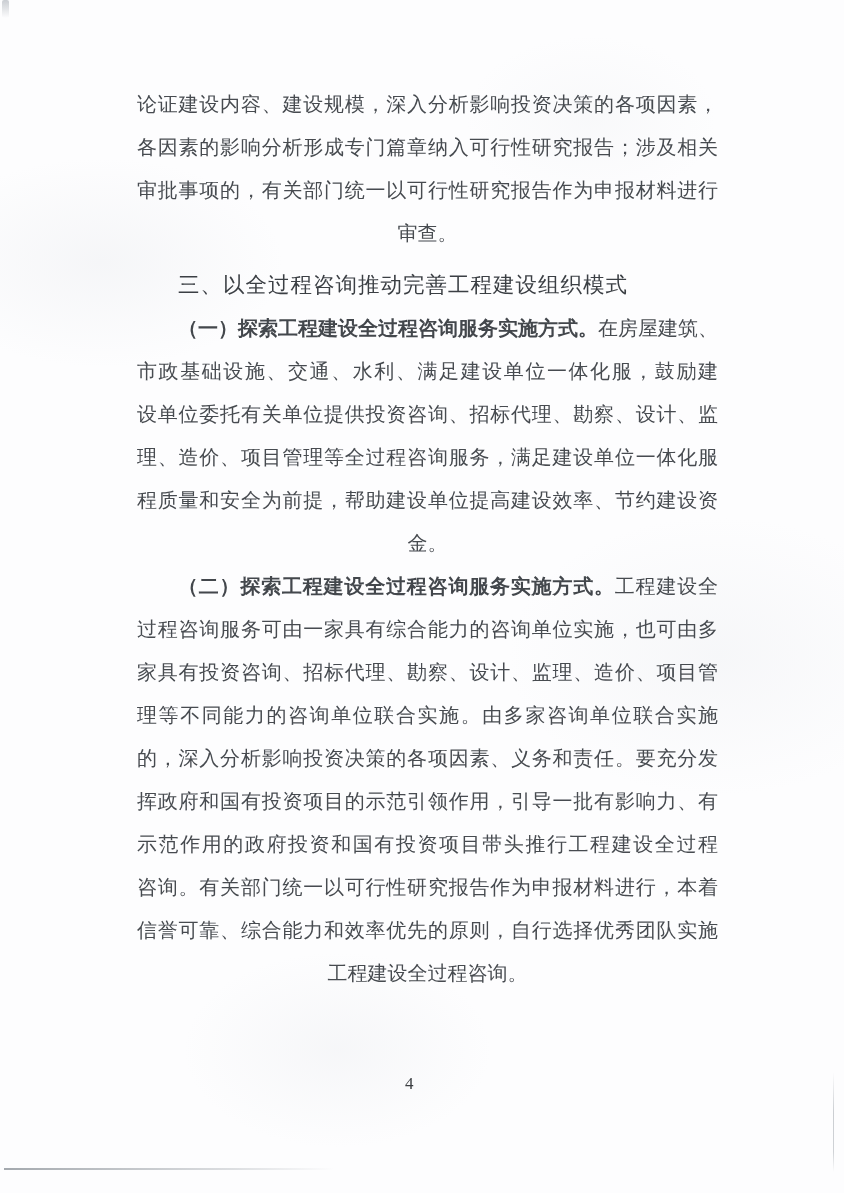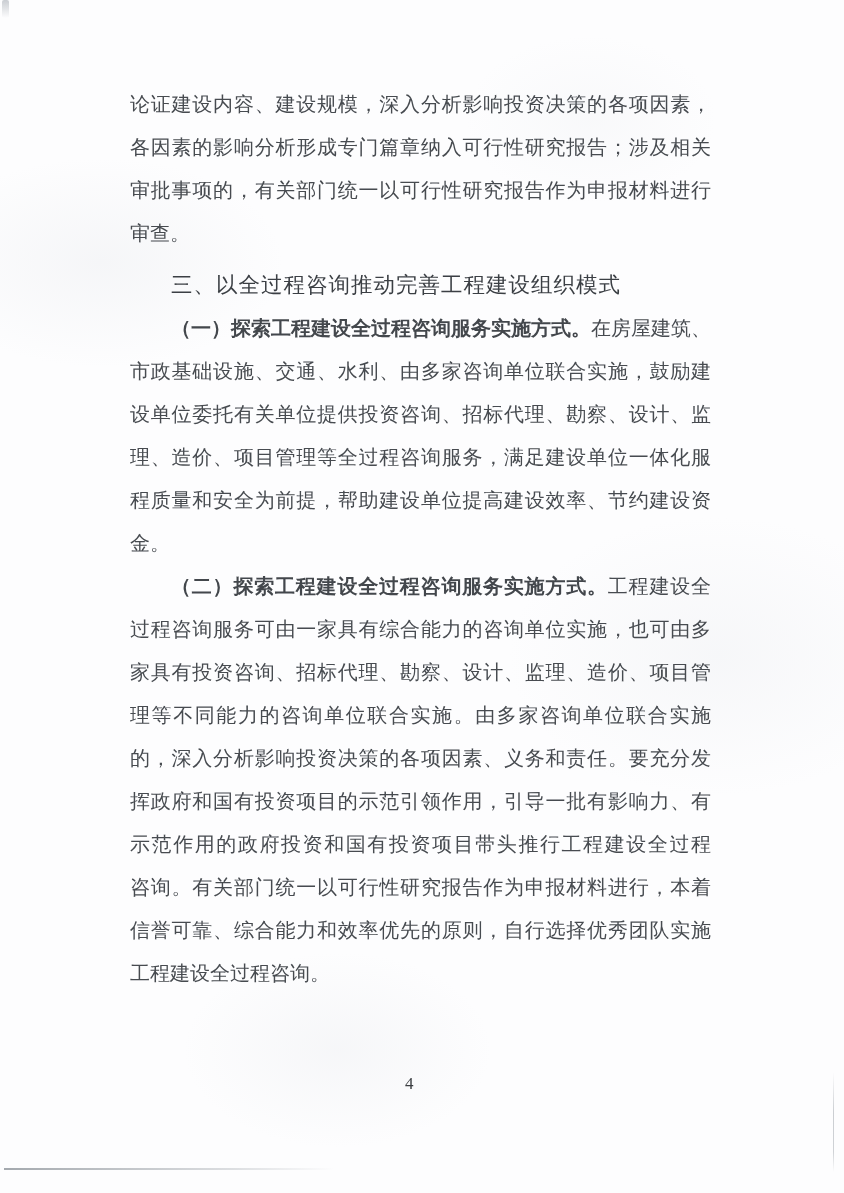--- a/index.html
+++ b/index.html
@@ -16,38 +16,38 @@
     
     background-image:
       radial-gradient(ellipse 260px 150px at 12% 22%, rgba(210,214,220,0.18), transparent 70%),
       radial-gradient(ellipse 300px 200px at 85% 55%, rgba(206,211,218,0.14), transparent 70%),
       radial-gradient(ellipse 220px 140px at 40% 88%, rgba(210,214,220,0.16), transparent 70%),
       radial-gradient(ellipse 180px 120px at 70% 10%, rgba(214,218,224,0.12), transparent 70%);
     font-family: "Liberation Serif", "DejaVu Serif", serif;
   }
   .doc-body {
     position: absolute;
-    left: 130px;
+    left: 137px;
     top: 83px;
     width: 581px;
   }
   .line {
     height: 43px;
     line-height: 43px;
     font-size: 20px;
     color: #474b50;
     overflow: hidden;
   }
   .line.justify {
     text-align: justify;
     text-align-last: justify;
     text-justify: inter-character;
   }
   .line.short {
-    text-align: left;
+    text-align: center;
   }
   .line.para-start {
     padding-left: 41px;
   }
   .line.heading {
     padding-left: 41px;
     margin-top: 9px;
     font-family: "Liberation Sans", "DejaVu Sans", sans-serif;
     font-weight: 700;
     font-size: 21.5px;
@@ -109,21 +109,21 @@
   <div class="line justify"><span class="lead"></span><span class="rest">各因素的影响分析形成专门篇章纳入可行性研究报告；涉及相关</span></div>
 
   <div class="line justify"><span class="lead"></span><span class="rest">审批事项的，有关部门统一以可行性研究报告作为申报材料进行</span></div>
 
   <div class="line short"><span class="lead"></span><span class="rest">审查。</span></div>
 
   <div class="line heading"><span class="lead">三、以全过程咨询推动完善工程建设组织模式</span><span class="rest"></span></div>
 
   <div class="line justify para-start"><span class="lead">（一）探索工程建设全过程咨询服务实施方式。</span><span class="rest">在房屋建筑、</span></div>
 
-  <div class="line justify"><span class="lead"></span><span class="rest">市政基础设施、交通、水利、由多家咨询单位联合实施，鼓励建</span></div>
+  <div class="line justify"><span class="lead"></span><span class="rest">市政基础设施、交通、水利、满足建设单位一体化服，鼓励建</span></div>
 
   <div class="line justify"><span class="lead"></span><span class="rest">设单位委托有关单位提供投资咨询、招标代理、勘察、设计、监</span></div>
 
   <div class="line justify"><span class="lead"></span><span class="rest">理、造价、项目管理等全过程咨询服务，满足建设单位一体化服</span></div>
 
 
   <div class="line justify"><span class="lead"></span><span class="rest">程质量和安全为前提，帮助建设单位提高建设效率、节约建设资</span></div>
 
   <div class="line short"><span class="lead"></span><span class="rest">金。</span></div>
 

